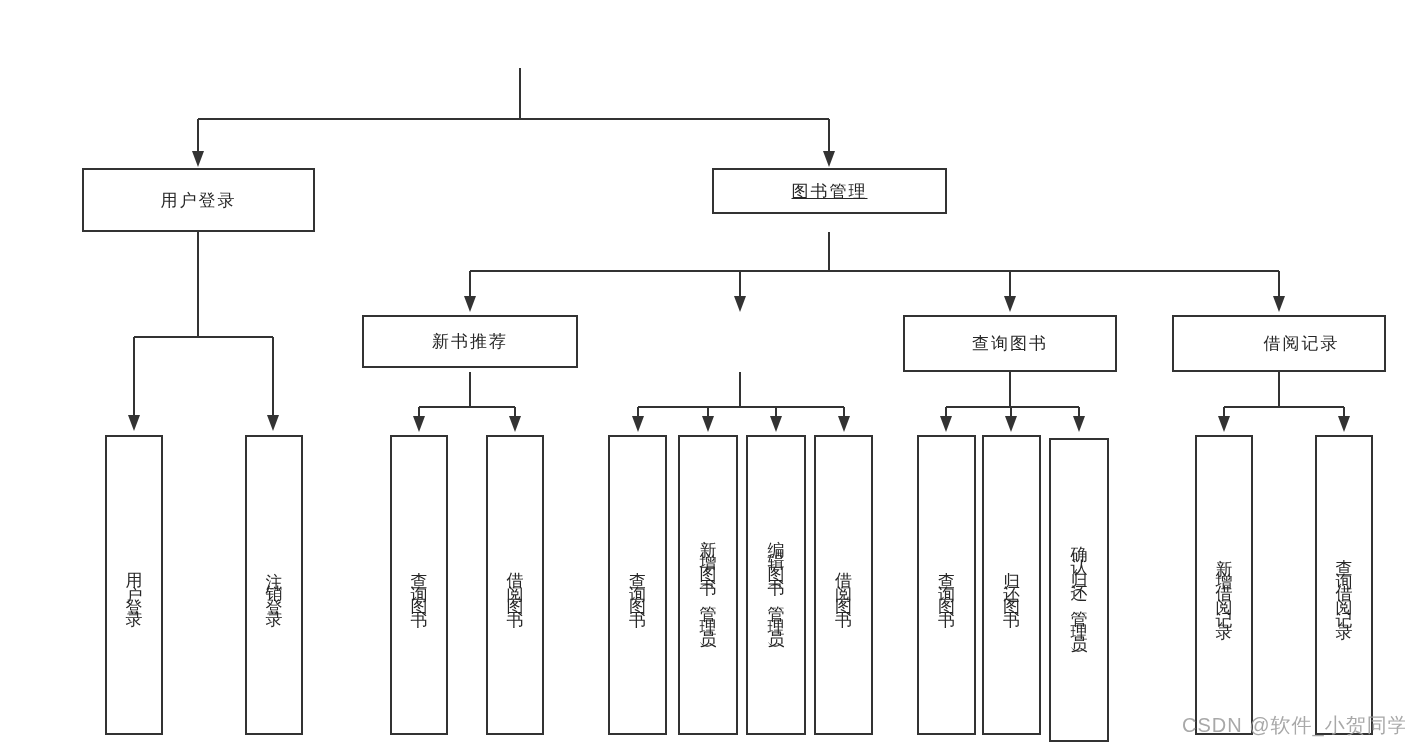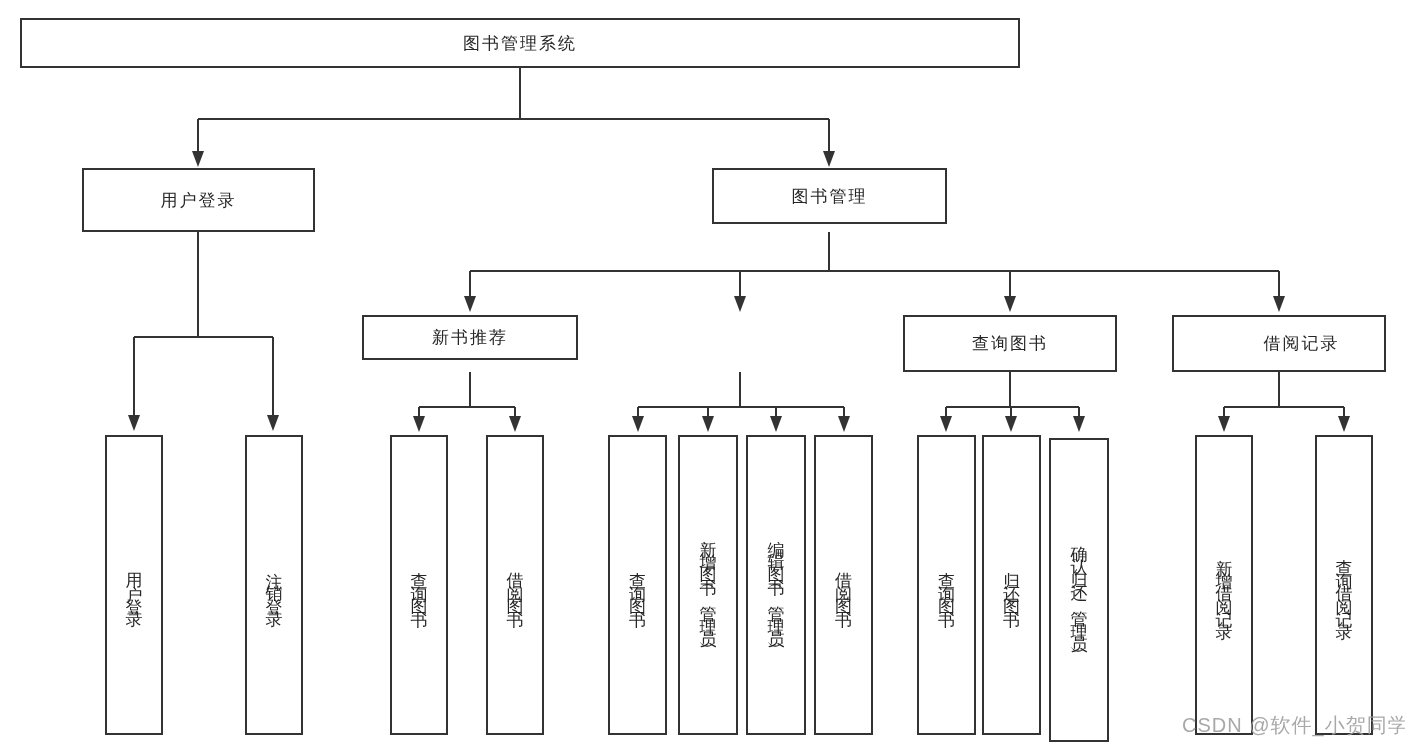--- a/index.html
+++ b/index.html
@@ -106,26 +106,25 @@
     <path d="M1010 372 V407 M946 407 H1079 M946 407 V417 M1011 407 V417 M1079 407 V417"></path>
     <polygon points="940,416 952,416 946,432"></polygon>
     <polygon points="1005,416 1017,416 1011,432"></polygon>
     <polygon points="1073,416 1085,416 1079,432"></polygon>
 
     <path d="M1279 372 V407 M1224 407 H1344 M1224 407 V417 M1344 407 V417"></path>
     <polygon points="1218,416 1230,416 1224,432"></polygon>
     <polygon points="1338,416 1350,416 1344,432"></polygon>
   </svg>
 
-  <div class="hbox" style="left:20px; top:18px; width:1000px; height:50px;">图书管理系统</div>
 
   <div class="hbox" style="left:82px; top:168px; width:233px; height:64px;">用户登录</div>
-  <div class="hbox" style="left:712px; top:168px; width:235px; height:56px;">图书管理</div>
+  <div class="hbox" style="left:712px; top:168px; width:235px; height:46px;text-decoration:underline;">图书管理</div>
 
-  <div class="hbox" style="left:362px; top:315px; width:216px; height:45px;">新书推荐</div>
+  <div class="hbox" style="left:362px; top:315px; width:216px; height:53px;">新书推荐</div>
   <div class="hbox" style="left:903px; top:315px; width:214px; height:57px;">查询图书</div>
   <div class="hbox" style="left:1172px; top:315px; width:214px; height:57px;padding-left:45px;">借阅记录</div>
 
   <div class="vbox" style="left:105px; width:58px;">用户登录</div>
   <div class="vbox" style="left:245px; width:58px;">注销登录</div>
 
   <div class="vbox" style="left:390px; width:58px;">查询图书</div>
   <div class="vbox" style="left:486px; width:58px;">借阅图书</div>
 
   <div class="vbox" style="left:608px; width:59px;">查询图书</div>

